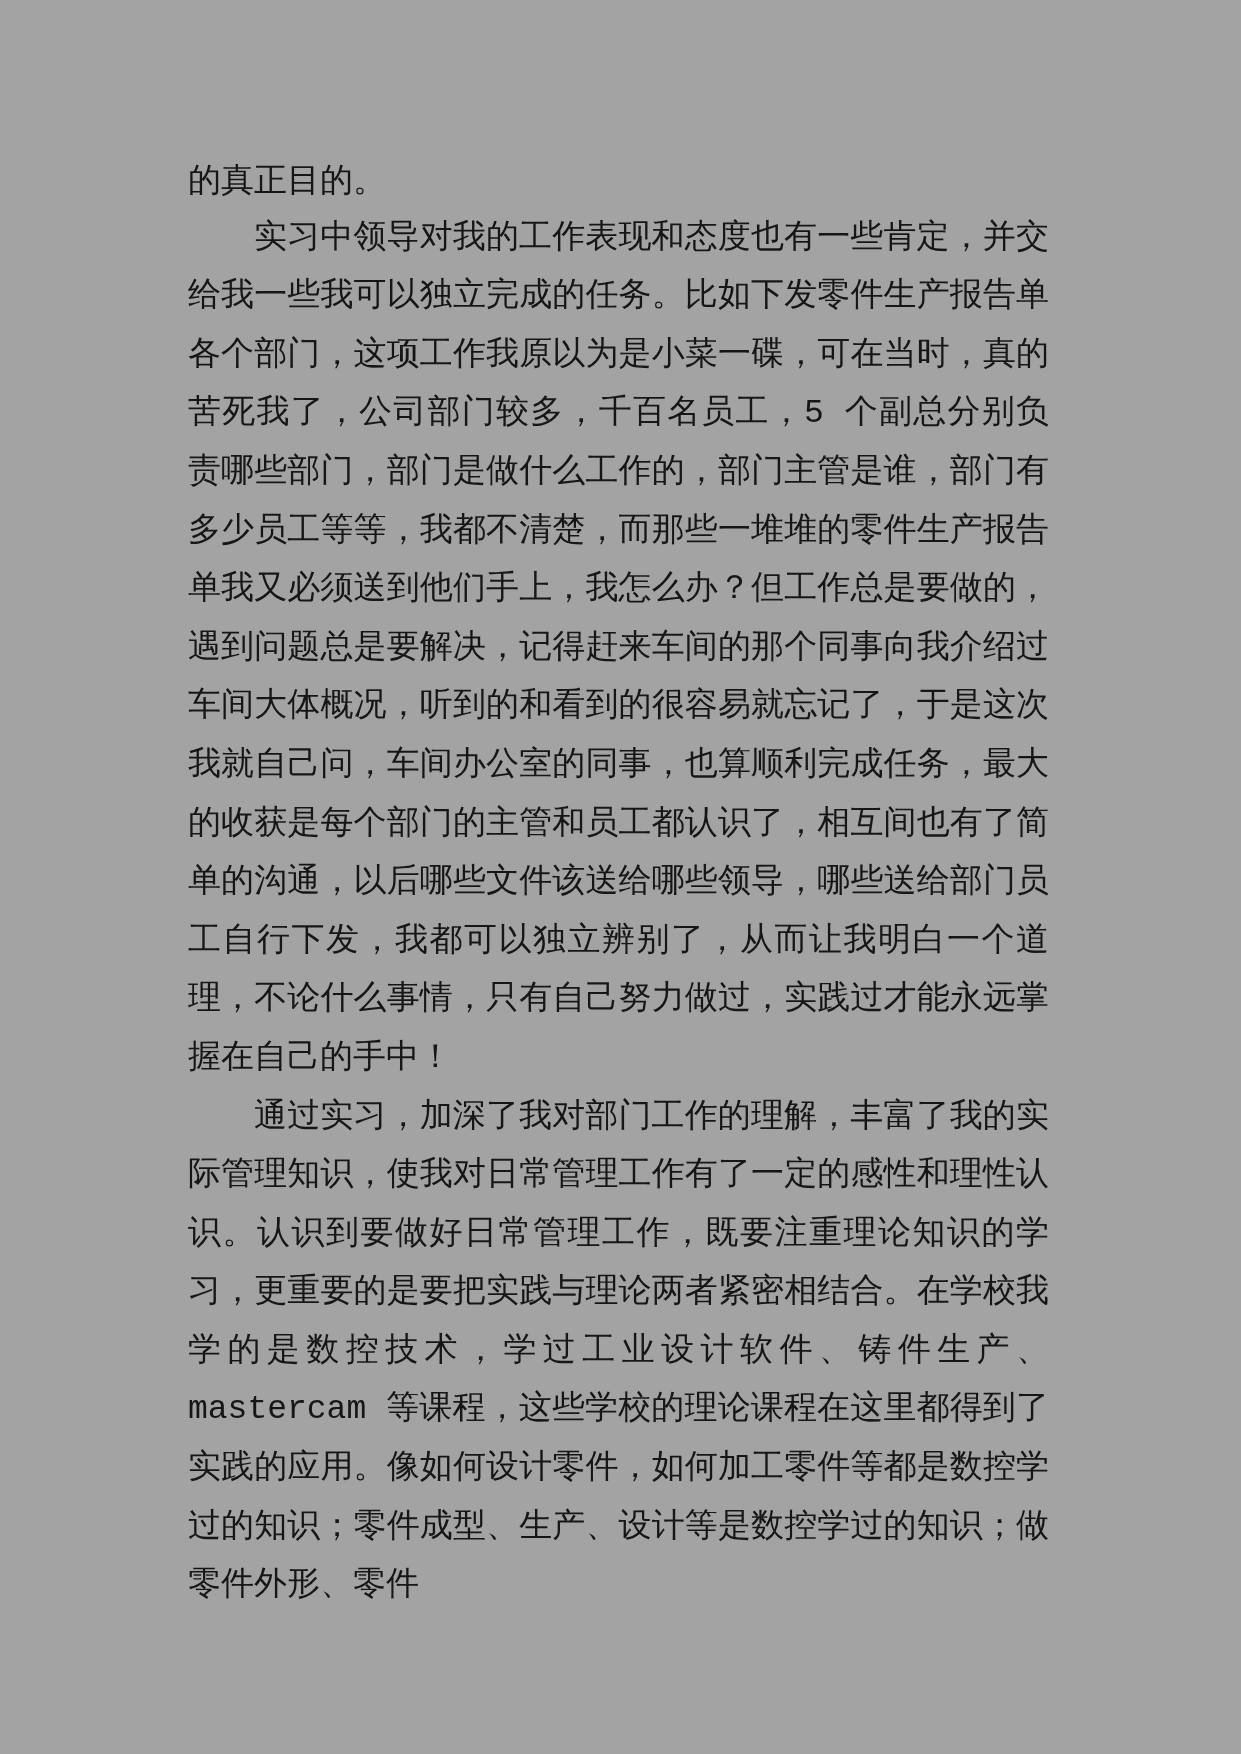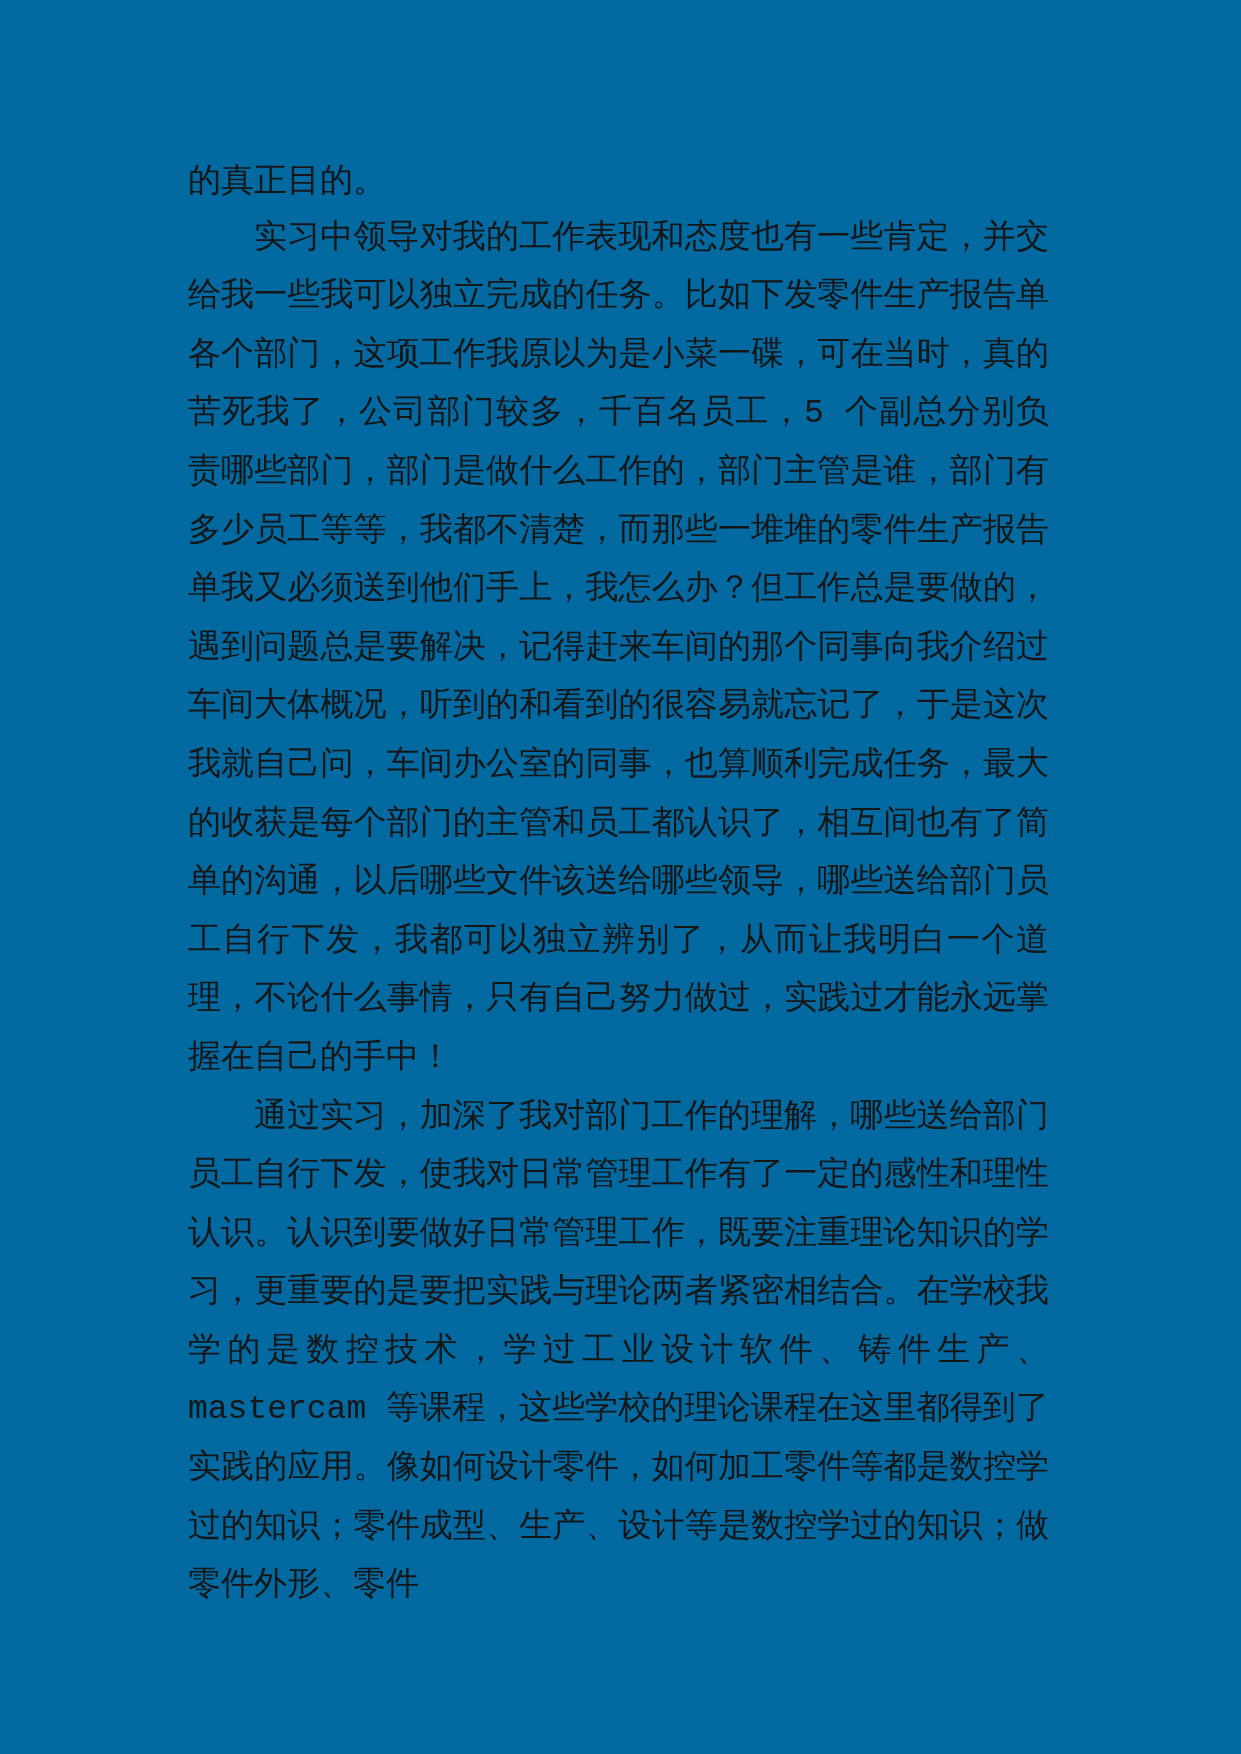--- a/index.html
+++ b/index.html
@@ -13,21 +13,21 @@
     background: #ffffff;
     position: relative;
     font-family: "Liberation Serif", "DejaVu Serif", serif;
   }
   .page {
     position: absolute;
     left: 0;
     top: 0;
     width: 1241px;
     height: 1754px;
-    background: #0369a1;
+    background: #a3a3a3;
     overflow: hidden;
   }
   
   .content {
     position: absolute;
     left: 188px;
     top: 151px;
     width: 861px;
   }
   .para {
@@ -46,15 +46,15 @@
     font-family: Liberation Mono, monospace;
   }
 </style>
 </head>
 <body>
 
 <div class="page">
   <div class="content">
     <p class="para">的真正目的。</p>
     <p class="para indent">实习中领导对我的工作表现和态度也有一些肯定，并交给我一些我可以独立完成的任务。比如下发零件生产报告单各个部门，这项工作我原以为是小菜一碟，可在当时，真的苦死我了，公司部门较多，千百名员工，5 个副总分别负责哪些部门，部门是做什么工作的，部门主管是谁，部门有多少员工等等，我都不清楚，而那些一堆堆的零件生产报告单我又必须送到他们手上，我怎么办？但工作总是要做的，遇到问题总是要解决，记得赶来车间的那个同事向我介绍过车间大体概况，听到的和看到的很容易就忘记了，于是这次我就自己问，车间办公室的同事，也算顺利完成任务，最大的收获是每个部门的主管和员工都认识了，相互间也有了简单的沟通，以后哪些文件该送给哪些领导，哪些送给部门员工自行下发，我都可以独立辨别了，从而让我明白一个道理，不论什么事情，只有自己努力做过，实践过才能永远掌握在自己的手中！</p>
-    <p class="para indent">通过实习，加深了我对部门工作的理解，哪些送给部门员工自行下发，使我对日常管理工作有了一定的感性和理性认识。认识到要做好日常管理工作，既要注重理论知识的学习，更重要的是要把实践与理论两者紧密相结合。在学校我学的是数控技术，学过工业设计软件、铸件生产、mastercam 等课程，这些学校的理论课程在这里都得到了实践的应用。像如何设计零件，如何加工零件等都是数控学过的知识；零件成型、生产、设计等是数控学过的知识；做零件外形、零件</p>
+    <p class="para indent">通过实习，加深了我对部门工作的理解，丰富了我的实际管理知识，使我对日常管理工作有了一定的感性和理性认识。认识到要做好日常管理工作，既要注重理论知识的学习，更重要的是要把实践与理论两者紧密相结合。在学校我学的是数控技术，学过工业设计软件、铸件生产、mastercam 等课程，这些学校的理论课程在这里都得到了实践的应用。像如何设计零件，如何加工零件等都是数控学过的知识；零件成型、生产、设计等是数控学过的知识；做零件外形、零件</p>
   </div>
 </div>
 
 </body></html>

